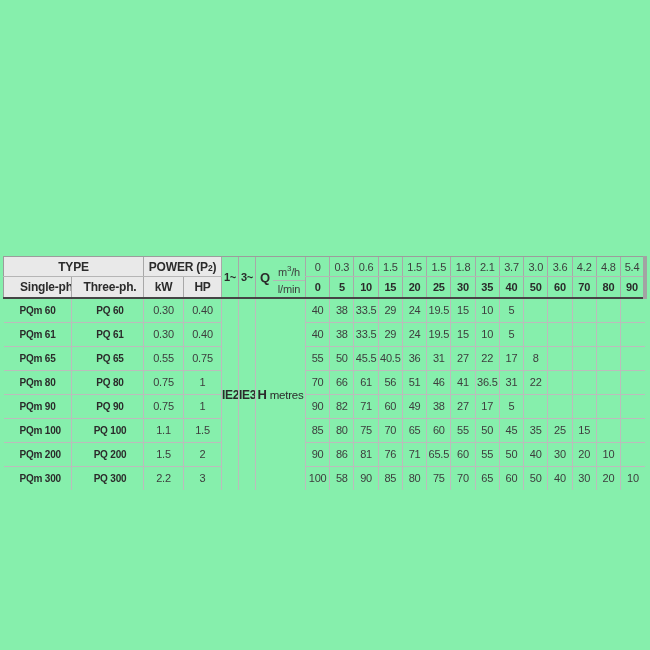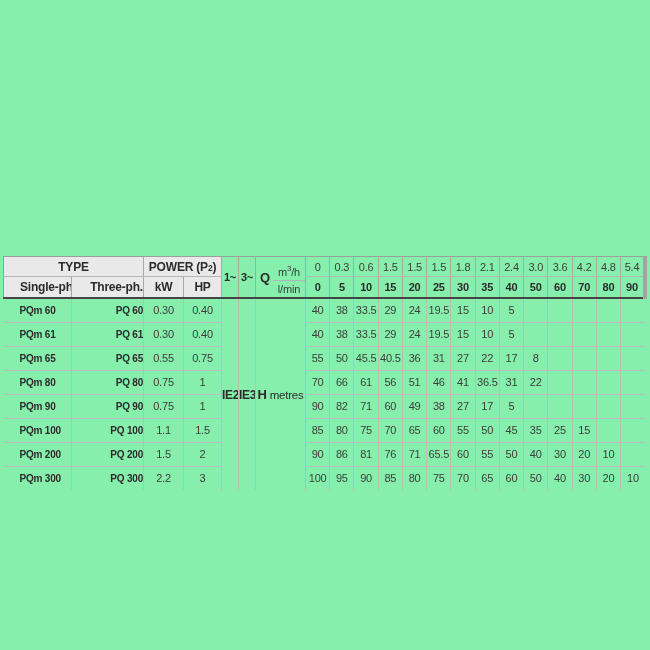--- a/index.html
+++ b/index.html
@@ -27,21 +27,21 @@
   thead th { border-left:1px solid #a8a8a8; }
   tr.h1 th { border-top:1px solid #9c9c9c; border-bottom:1px solid #b5b5b5; }
   tr.h1 th:first-child, tr.h2 th:first-child { border-left:1px solid #9c9c9c; }
   tr.h1 th:last-child, tr.h2 th:last-child { border-right:4px solid #a3a3a3; }
   tr.h2 th { border-bottom:2px solid #454545; }
   thead th[rowspan] { border-bottom:2px solid #454545; }
 
   .hgray { background:#e9e9e9; }
   .bold { font-weight:bold; color:#2b2b2b; }
   .lt { text-align:left; padding-left:16px; }
-  .lt2 { text-align:right; padding-left:5px; }
+  .lt2 { text-align:center; padding-left:5px; }
   .fs12 { font-size:12px; }
   .fs11 { font-size:11px; }
 
   .sub2 { font-size:8.5px; font-weight:bold; vertical-align:baseline; }
   sup.s3 { font-size:8px; vertical-align:top; line-height:1; }
 
   
   .qwrap { display:flex; align-items:center; justify-content:flex-start; height:100%; }
   .qletter { font-weight:bold; font-size:13px; color:#2b2b2b; padding:0 3px 0 4px; }
   .qstack { flex:1; display:flex; flex-direction:column; }
@@ -88,21 +88,21 @@
           </div>
         </th>
       <th class="fs11">0</th>
           <th class="fs11">0.3</th>
           <th class="fs11">0.6</th>
           <th class="fs11">1.5</th>
           <th class="fs11">1.5</th>
           <th class="fs11">1.5</th>
           <th class="fs11">1.8</th>
           <th class="fs11">2.1</th>
-          <th class="fs11">2.4</th>
+          <th class="fs11">3.7</th>
           <th class="fs11">3.0</th>
           <th class="fs11">3.6</th>
           <th class="fs11">4.2</th>
           <th class="fs11">4.8</th>
           <th class="fs11">5.4</th>
         </tr>
       <tr class="h2" id="h2row">
         <th class="hgray bold fs12 lt">Single-ph.</th>
         <th class="hgray bold fs12 lt2">Three-ph.</th>
         <th class="hgray bold fs12">kW</th>
@@ -266,21 +266,21 @@
           <td>20</td>
           <td>10</td>
           <td></td>
         </tr>
         <tr>
           <td class="model lt">PQm 300</td>
           <td class="model lt2">PQ 300</td>
           <td>2.2</td>
           <td>3</td>
           <td>100</td>
-          <td>95</td>
+          <td>58</td>
           <td>90</td>
           <td>85</td>
           <td>80</td>
           <td>75</td>
           <td>70</td>
           <td>65</td>
           <td>60</td>
           <td>50</td>
           <td>40</td>
           <td>30</td>

